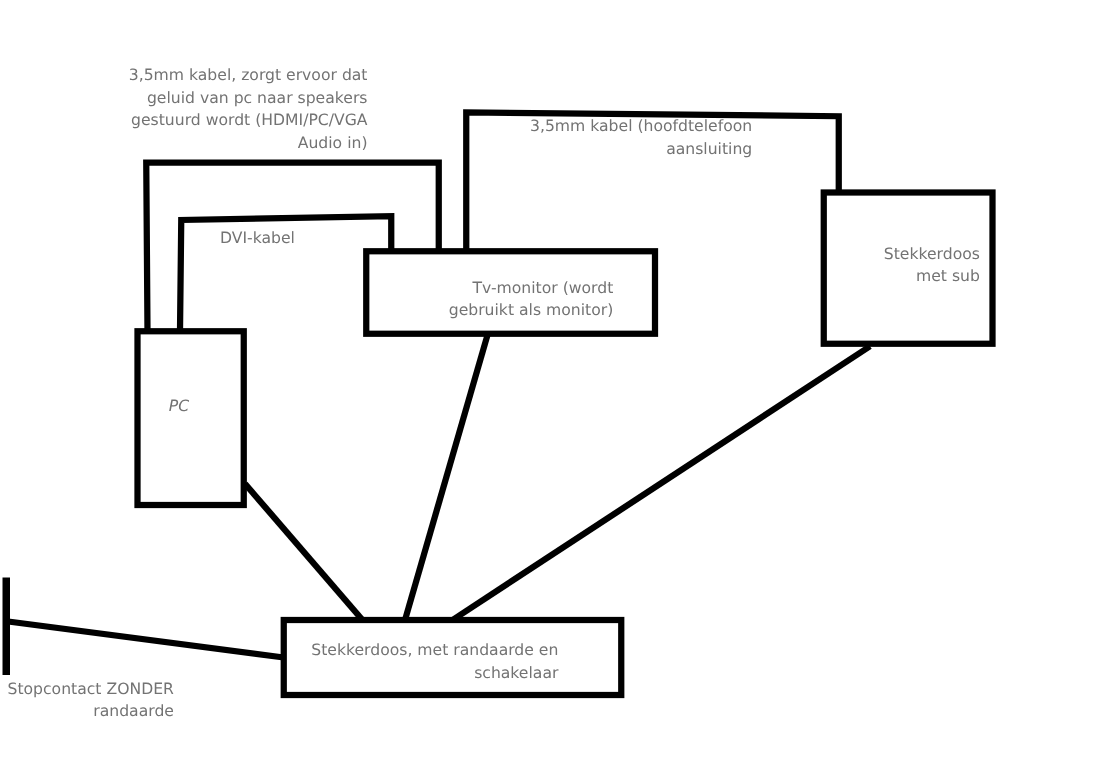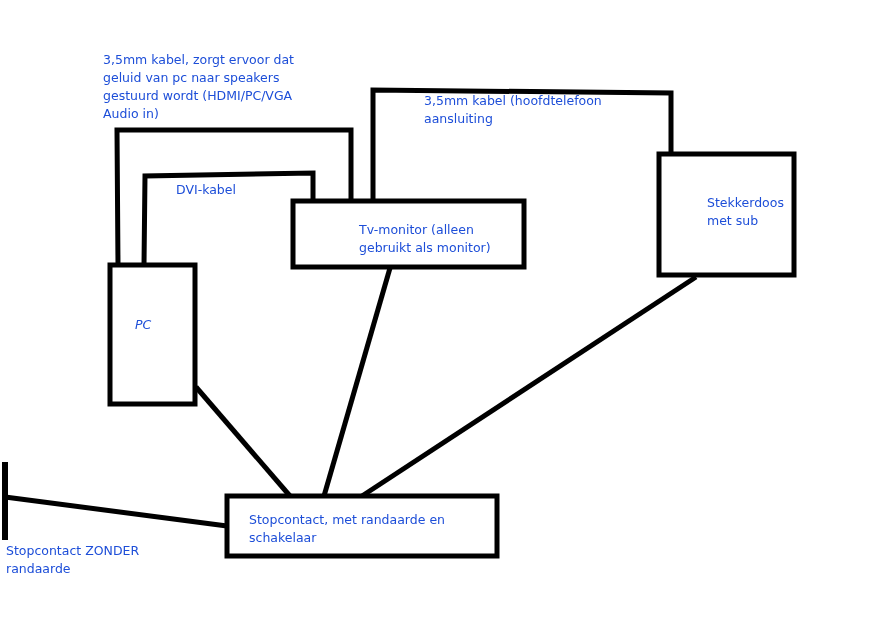--- a/index.html
+++ b/index.html
@@ -1,18 +1,18 @@
 <!DOCTYPE html>
 <html><head>
 <meta charset="utf-8">
 <style>
   html,body{margin:0;padding:0;background:#ffffff;}
   body{width:886px;height:626px;position:relative;overflow:hidden;}
   #diagram{position:absolute;left:0;top:0;}
-  .lbl{position:absolute;font-family:"DejaVu Sans",sans-serif;font-size:12.5px;line-height:18px;color:#1d4ed8;white-space:pre;}
+  .lbl{position:absolute;font-family:"DejaVu Sans",sans-serif;font-size:12.5px;line-height:18px;color:#737373;white-space:pre;text-align:right;}
 </style>
 </head>
 <body>
 
 <svg id="diagram" width="886" height="626" viewBox="0 0 886 626">
 
   <rect x="110" y="265" width="85" height="139" fill="none" stroke="#000" stroke-width="5"></rect>
   <rect x="293" y="201" width="231" height="66" fill="none" stroke="#000" stroke-width="5"></rect>
   <rect x="659" y="154" width="135" height="121" fill="none" stroke="#000" stroke-width="5"></rect>
   <rect x="227" y="496" width="270" height="60" fill="none" stroke="#000" stroke-width="5"></rect>
@@ -31,21 +31,21 @@
   <line x1="5" y1="497" x2="227" y2="526" stroke="#000" stroke-width="5"></line>
 </svg>
 
 <div class="lbl" style="left:103px;top:51px;">3,5mm kabel, zorgt ervoor dat
 geluid van pc naar speakers
 gestuurd wordt (HDMI/PC/VGA
 Audio in)</div>
 <div class="lbl" style="left:424px;top:50px;margin-top:42px;">3,5mm kabel (hoofdtelefoon
 aansluiting</div>
 <div class="lbl" style="left:176px;top:181px;">DVI-kabel</div>
-<div class="lbl" style="left:359px;top:221px;">Tv-monitor (alleen
+<div class="lbl" style="left:359px;top:221px;">Tv-monitor (wordt
 gebruikt als monitor)</div>
 <div class="lbl" style="left:707px;top:194px;">Stekkerdoos
 met sub</div>
 <div class="lbl" style="left:135px;top:316px;font-style:italic;">PC</div>
-<div class="lbl" style="left:249px;top:511px;">Stopcontact, met randaarde en
+<div class="lbl" style="left:249px;top:511px;">Stekkerdoos, met randaarde en
 schakelaar</div>
 <div class="lbl" style="left:6px;top:542px;">Stopcontact ZONDER
 randaarde</div>
 
 </body></html>

